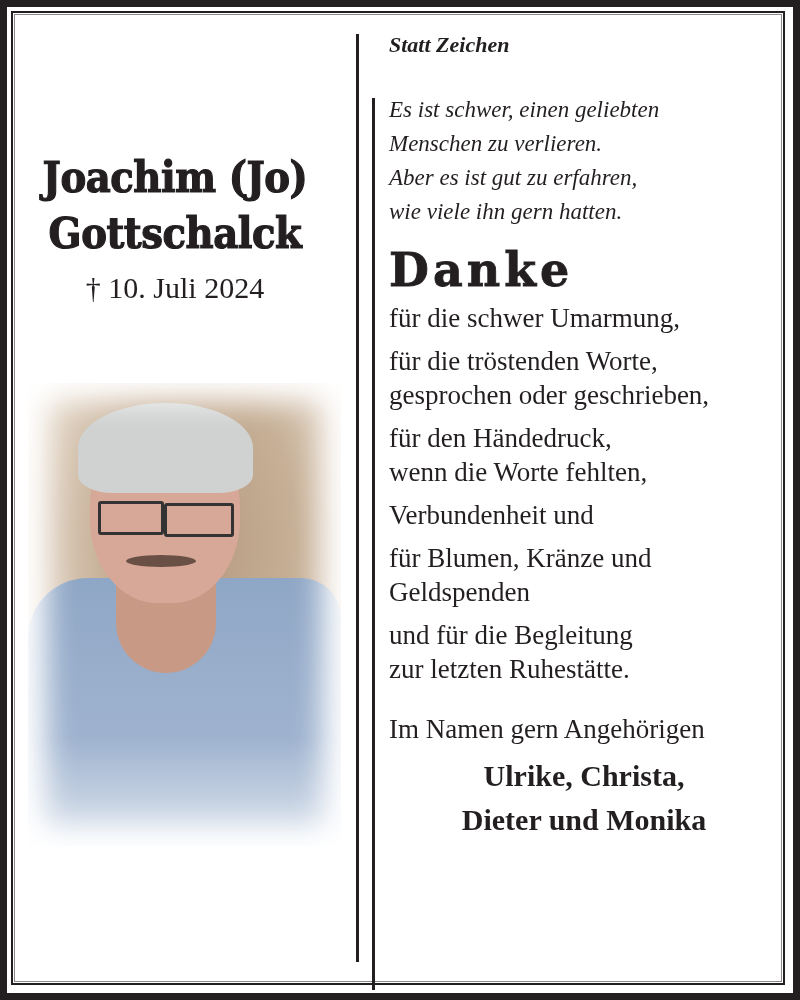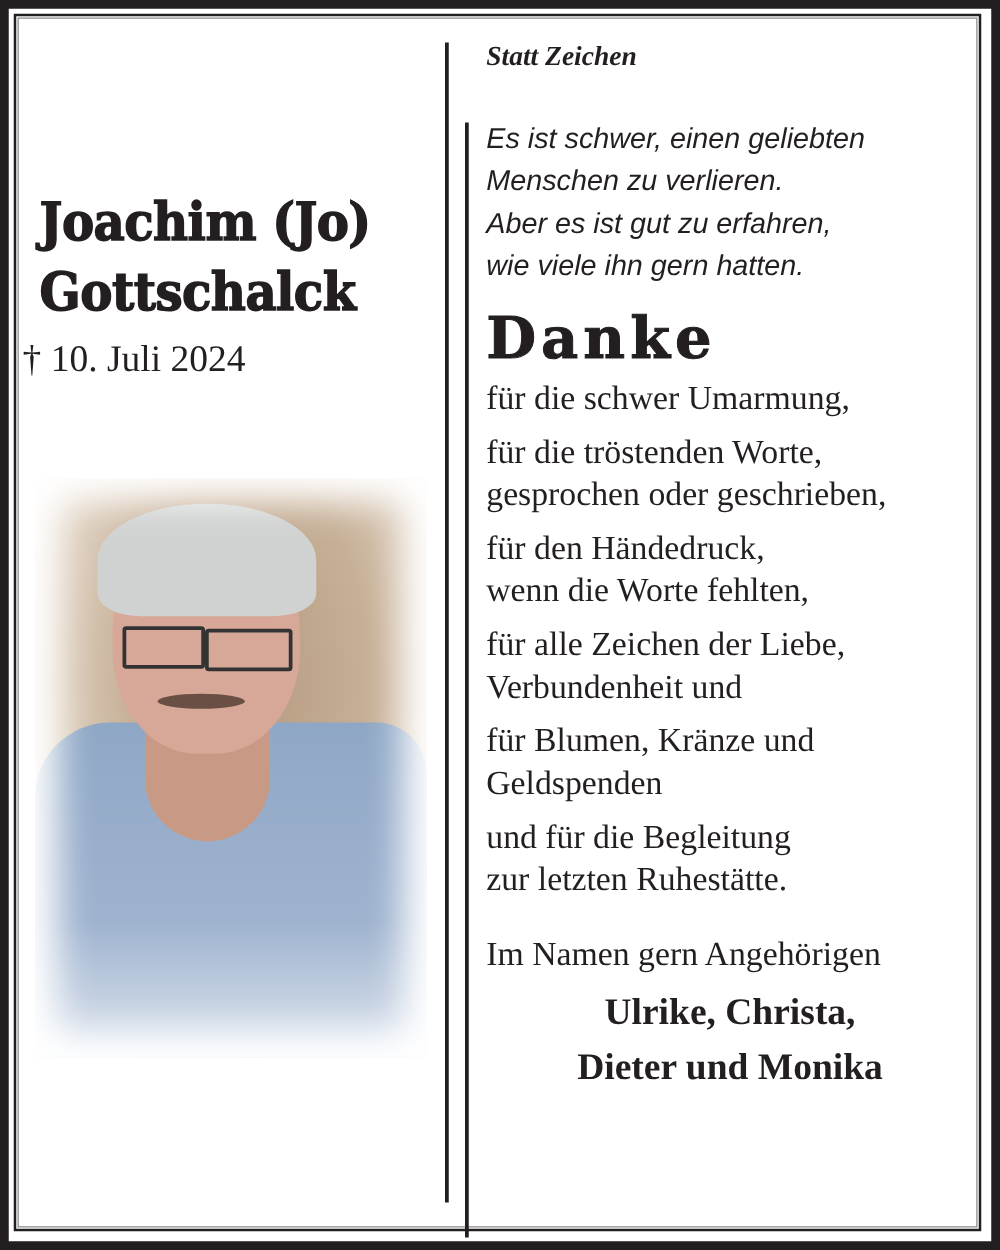--- a/index.html
+++ b/index.html
@@ -4,38 +4,38 @@
 <style>
   html, body { margin: 0; padding: 0; }
   body { width: 800px; height: 1000px; background: #231f20; position: relative; overflow: hidden; font-family: "DejaVu Serif", serif; color: #231f20; }
   .frame-outer { position: absolute; left: 7px; top: 7px; width: 786px; height: 986px; background: #ffffff; }
   .frame-line { position: absolute; left: 11px; top: 11px; width: 774px; height: 974px; border: 2px solid #231f20; box-sizing: border-box; }
   .frame-inner { position: absolute; left: 14px; top: 14px; width: 768px; height: 968px; border: 1px solid #8a8a8a; box-sizing: border-box; background: #ffffff; }
 
   .divider-1 { position: absolute; left: 356px; top: 34px; width: 3px; height: 928px; background: #231f20; }
   .divider-2 { position: absolute; left: 372px; top: 98px; width: 3px; height: 892px; background: #231f20; }
 
-  .name-block { position: absolute; left: 18px; top: 150px; width: 342px; }
+  .name-block { position: absolute; left: 4px; top: 150px; width: 342px; text-align: center; }
   .name-line { font-family: "DejaVu Serif", serif; font-weight: 900; font-size: 42px; line-height: 56px; letter-spacing: -0.5px; transform: scaleX(0.92); transform-origin: center; -webkit-text-stroke: 1.2px #231f20; }
   .death-date { font-family: "Liberation Serif", serif; font-size: 30px; line-height: 40px; margin-top: 6px; }
 
   .photo { position: absolute; left: 28px; top: 383px; width: 313px; height: 463px; overflow: hidden; }
   .photo-bg { position: absolute; inset: 0; background: radial-gradient(ellipse at 55% 35%, #b59b80 0%, #c7b097 40%, #e9dfd3 75%, #ffffff 100%); }
   .photo-shirt { position: absolute; left: 0; top: 195px; width: 313px; height: 268px; background: linear-gradient(180deg, #8fa7c6 0%, #9fb3cf 60%, #dfe6ef 100%); border-radius: 60px 40px 0 0; }
   .photo-neck { position: absolute; left: 88px; top: 170px; width: 100px; height: 120px; background: #c89a86; border-radius: 0 0 50px 50px; }
   .photo-head { position: absolute; left: 62px; top: 35px; width: 150px; height: 185px; background: #d7a898; border-radius: 48% 48% 45% 45%; }
   .photo-hair { position: absolute; left: 50px; top: 20px; width: 175px; height: 90px; background: #cfd2d0; border-radius: 50% 50% 20% 20%; }
   .photo-glasses-l { position: absolute; left: 70px; top: 118px; width: 60px; height: 28px; border: 3px solid #333; border-radius: 3px; }
   .photo-glasses-r { position: absolute; left: 136px; top: 120px; width: 64px; height: 28px; border: 3px solid #333; border-radius: 3px; }
   .photo-mustache { position: absolute; left: 98px; top: 172px; width: 70px; height: 12px; background: #6a4f45; border-radius: 50%; }
   .photo-fade { position: absolute; inset: 0; box-shadow: inset 0 0 30px 18px #ffffff; }
 
   .right { position: absolute; left: 389px; top: 30px; width: 390px; }
   .statt-karten { font-family: "Liberation Serif", serif; font-style: italic; font-weight: bold; font-size: 22px; line-height: 30px; margin: 0; }
-  .poem { font-family: Liberation Sans, sans-serif; font-style: italic; font-size: 23px; line-height: 34px; margin-top: 33px; }
+  .poem { font-family: Liberation Serif, serif; font-style: italic; font-size: 23px; line-height: 34px; margin-top: 33px; }
   .danke { font-family: "DejaVu Serif", serif; font-weight: 900; font-size: 46px; line-height: 50px; letter-spacing: 4px; margin-top: 16px; -webkit-text-stroke: 0.8px #231f20; }
   .thanks-list { margin-top: 6px; }
   .thanks-item { font-family: "Liberation Serif", serif; font-size: 27px; line-height: 34px; margin-bottom: 9px; }
   .thanks-item .line { display: block; }
   .signoff { font-family: "Liberation Serif", serif; font-size: 27px; line-height: 34px; margin-top: 26px; }
   .signers { margin-top: 8px; text-align: center; }
   .signer-line { font-family: "Liberation Serif", serif; font-weight: bold; font-size: 30px; line-height: 44px; display: block; }
 </style>
 </head>
 <body>
@@ -83,21 +83,20 @@
     </div>
     <div class="thanks-item">
       <span class="line">für die tröstenden Worte,</span>
       <span class="line">gesprochen oder geschrieben,</span>
     </div>
     <div class="thanks-item">
       <span class="line">für den Händedruck,</span>
       <span class="line">wenn die Worte fehlten,</span>
     </div>
     <div class="thanks-item">
-      <span class="line">für alle Zeichen der Liebe,</span>
       <span class="line">Verbundenheit und</span>
     </div>
     <div class="thanks-item">
       <span class="line">für Blumen, Kränze und</span>
       <span class="line">Geldspenden</span>
     </div>
     <div class="thanks-item">
       <span class="line">und für die Begleitung</span>
       <span class="line">zur letzten Ruhestätte.</span>
     </div>

